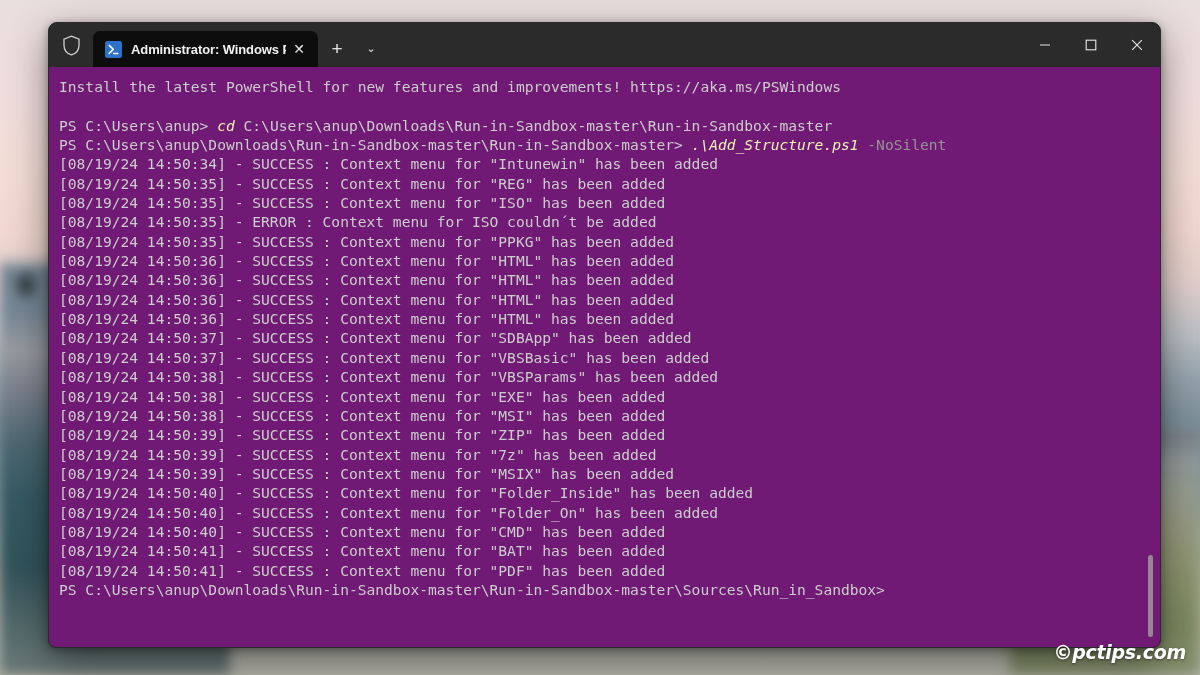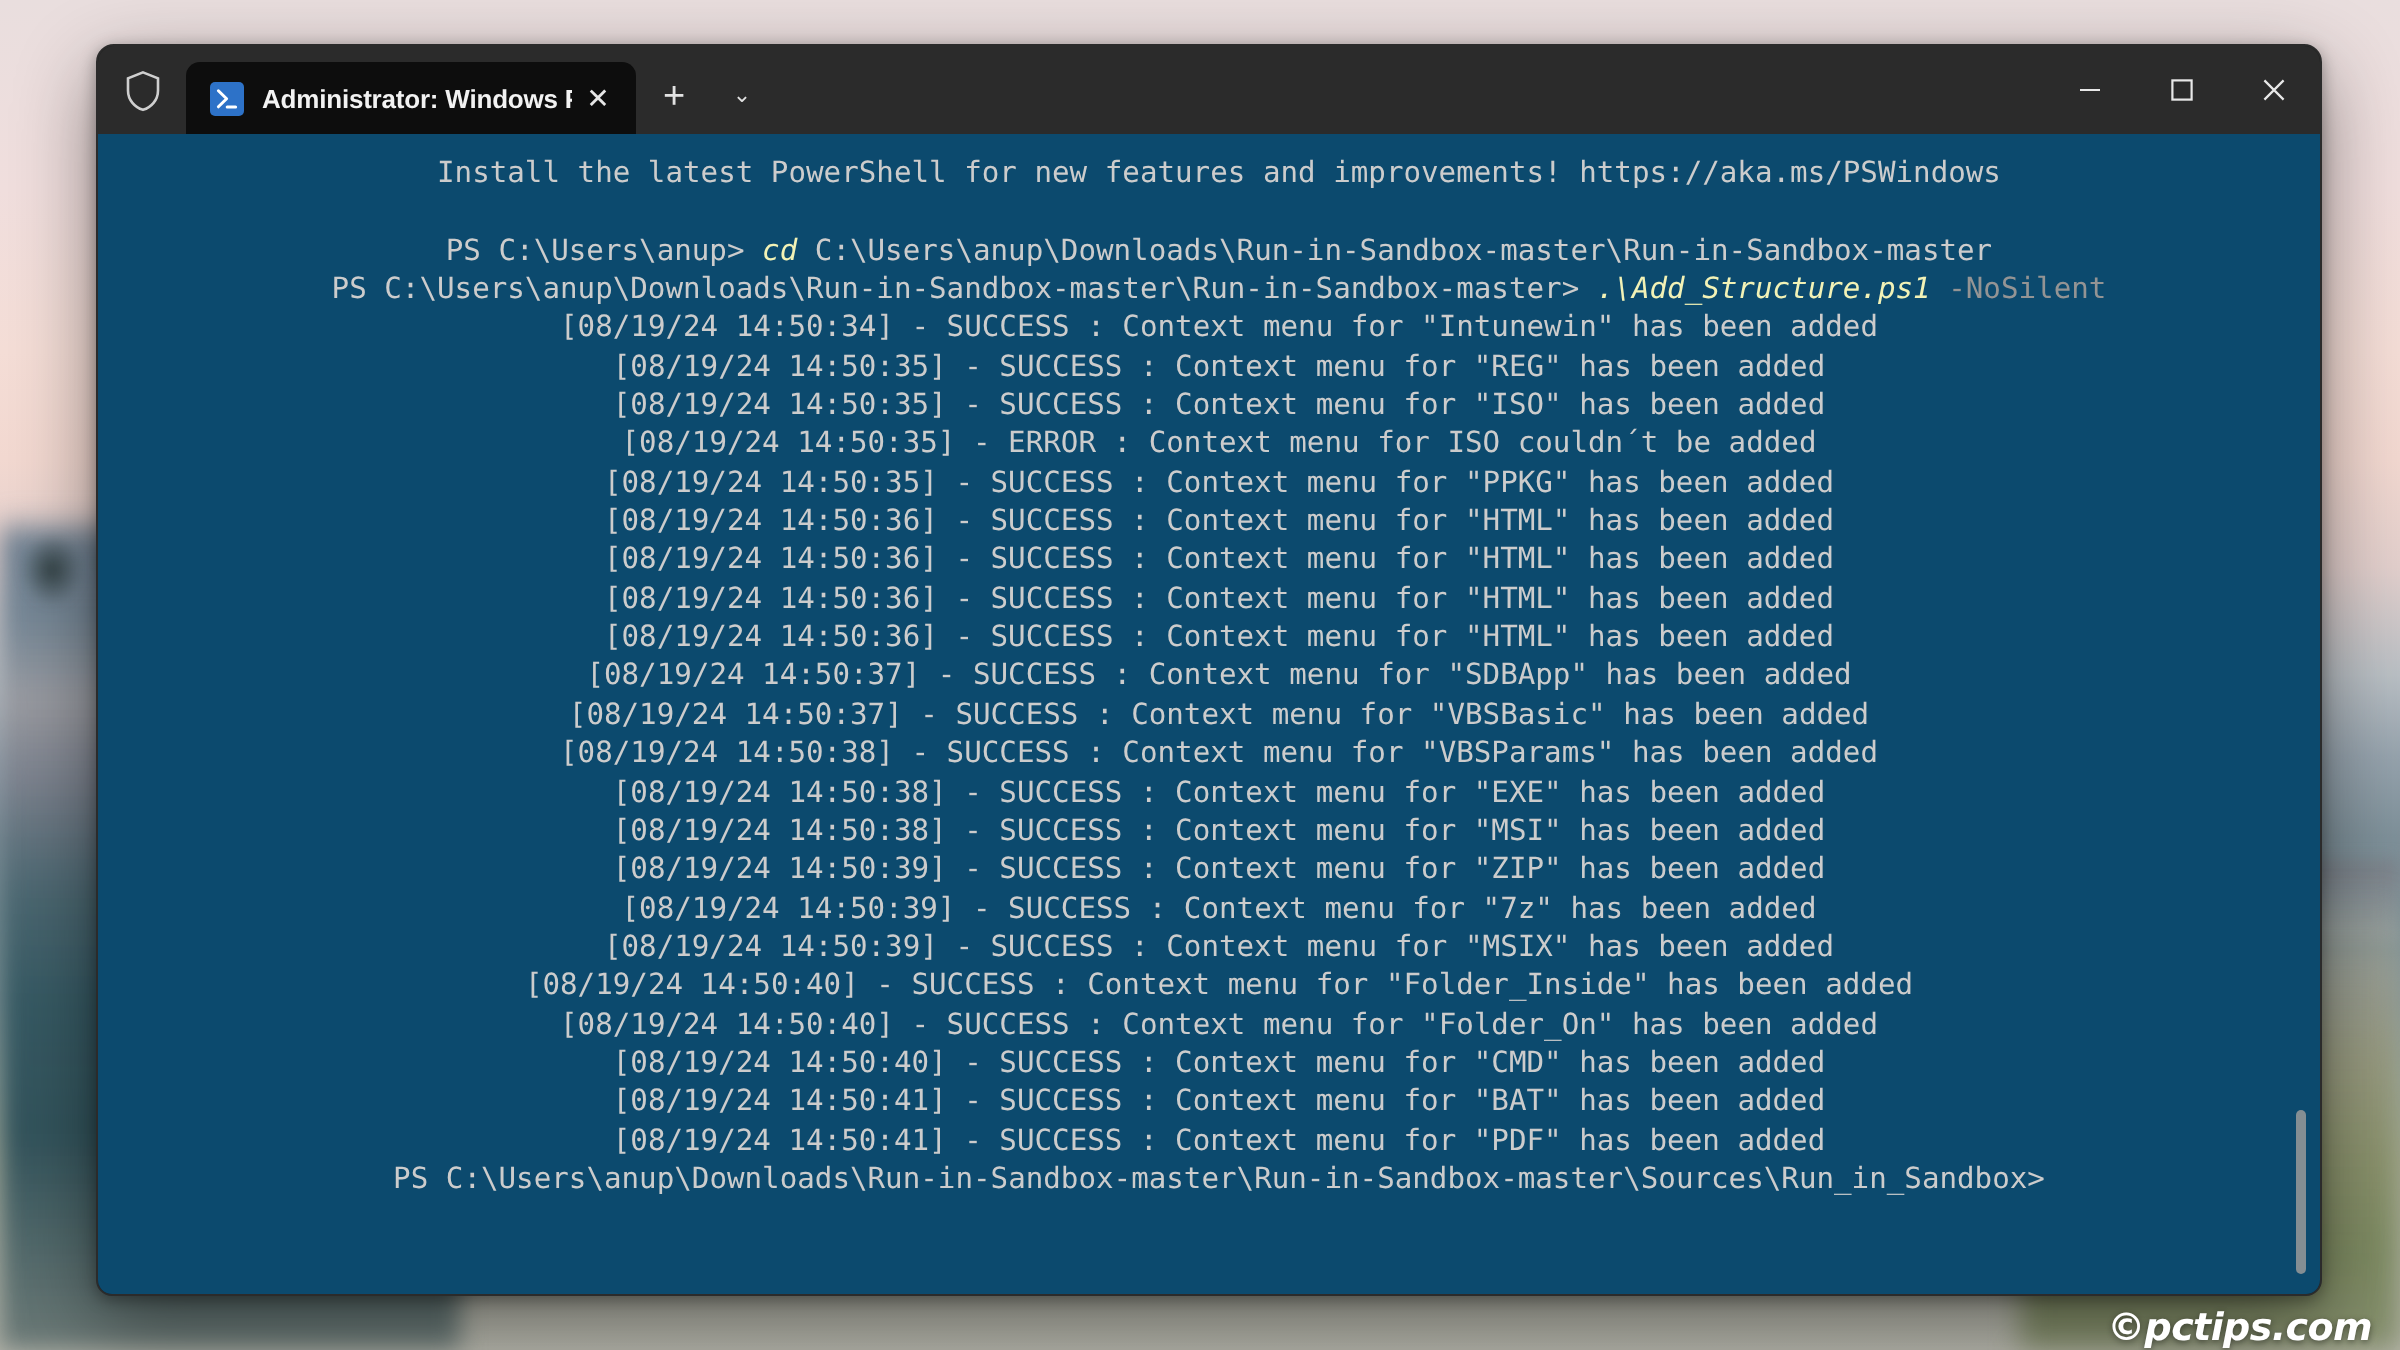--- a/index.html
+++ b/index.html
@@ -131,24 +131,23 @@
 
   .wincontrol {
     width:46px; height:44px; flex:none;
     display:flex; align-items:center; justify-content:center;
     color:#e8e8e8;
   }
 
   
   #terminal {
     position:relative;
-    height:582px; background:#0c4a6e;
+    height:582px; background:#701a75;
     padding:10px 0 0 10px;
     overflow:hidden;
-    text-align:center;
   }
   #term-lines {
     font-family:"DejaVu Sans Mono", monospace;
     font-size:14.6px;
     line-height:19.35px;
     white-space:pre;
     color:#ccc;
     letter-spacing:0px;
   }
   .line { height:19.35px; }
@@ -160,21 +159,21 @@
   #scrollbar-track {
     position:absolute; right:3px; top:0; width:12px; height:582px;
   }
   #scrollbar-thumb {
     position:absolute; right:4px; width:5px; top:488px; height:82px;
     background:#9a9a9a; border-radius:3px; opacity:0.85;
   }
 
   
   #watermark {
-    position:absolute; right:14px; bottom:0;
+    position:absolute; right:14px; bottom:12px;
     color:#ffffff; font-size:19px;
     font-family:"DejaVu Sans", sans-serif;
     font-style:italic; font-weight:600;
     text-shadow:0 1px 3px rgba(0,0,0,0.45);
     letter-spacing:-0.3px;
   }
 </style>
 </head>
 <body>
 

